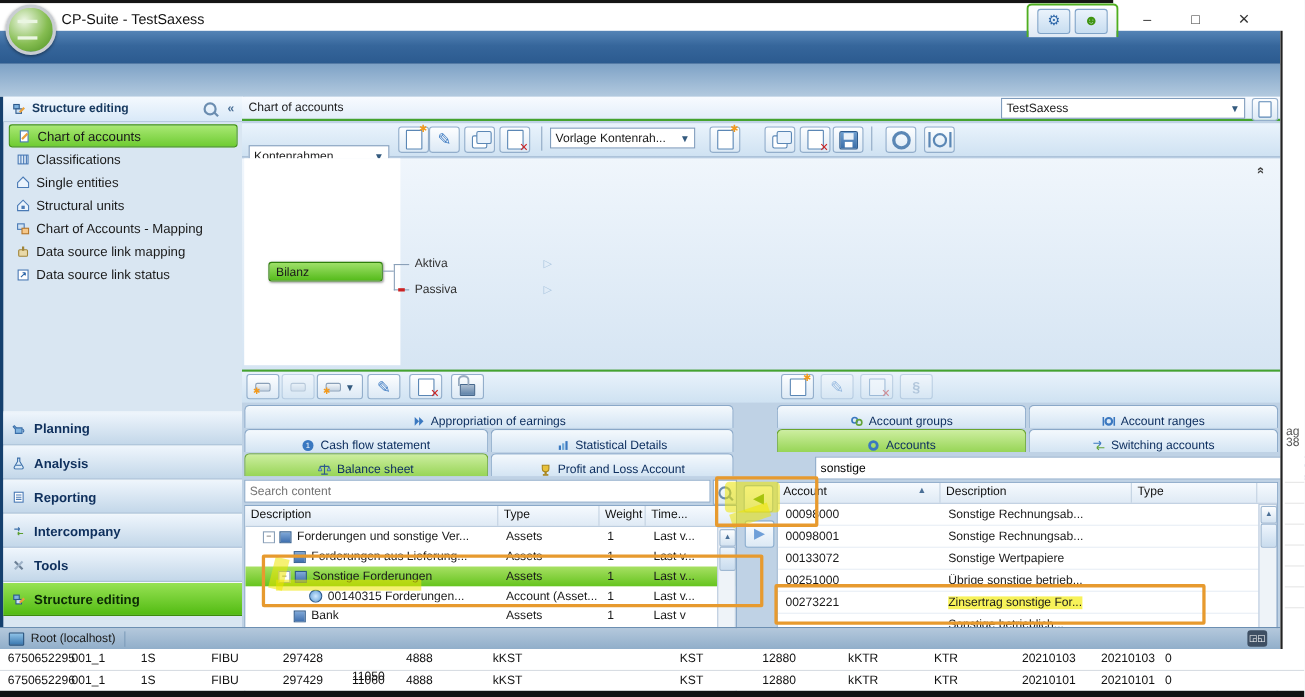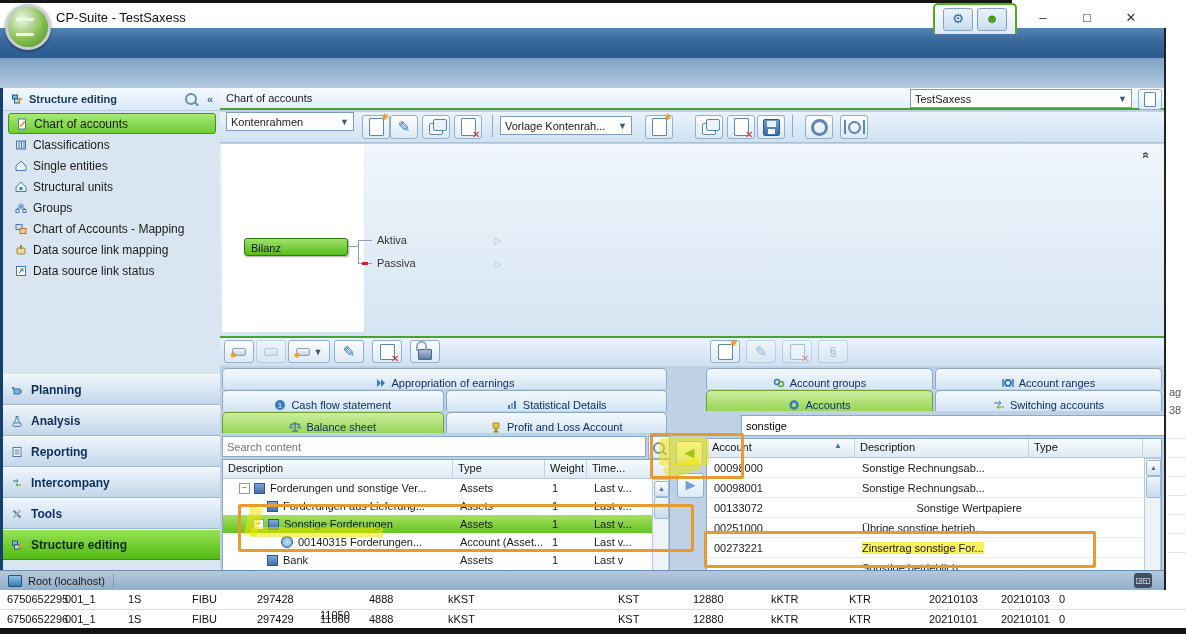--- a/index.html
+++ b/index.html
@@ -230,31 +230,20 @@
             <svg width="12" height="12" viewBox="0 0 12 12" xmlns="http://www.w3.org/2000/svg">
               <path d="M1 6 L6 1 L11 6 V10.5 H1 Z" fill="#eaf3fc" stroke="#4a7ab5"></path>
               <rect x="4.5" y="6" width="3" height="3" fill="#4a7ab5"></rect>
             </svg>
           </span>
           <span>Structural units</span>
         </div>
         <div class="sb-item">
           <span class="tabicon">
             <svg width="12" height="12" viewBox="0 0 12 12" xmlns="http://www.w3.org/2000/svg">
-              <path d="M3.5 4 L6 1.5 L8.5 4 Z" fill="#eaf3fc" stroke="#4a7ab5"></path>
-              <rect x="1" y="7.5" width="3" height="3" fill="#eaf3fc" stroke="#4a7ab5"></rect>
-              <rect x="8" y="7.5" width="3" height="3" fill="#eaf3fc" stroke="#4a7ab5"></rect>
-              <path d="M6 4 V6 M2.5 7.5 V6 H9.5 V7.5" fill="none" stroke="#4a7ab5"></path>
-            </svg>
-          </span>
-          <span>Groups</span>
-        </div>
-        <div class="sb-item">
-          <span class="tabicon">
-            <svg width="12" height="12" viewBox="0 0 12 12" xmlns="http://www.w3.org/2000/svg">
               <rect x="1" y="1.5" width="6" height="5" fill="#cfe2f4" stroke="#4a7ab5"></rect>
               <rect x="5" y="5.5" width="6" height="5" fill="#f6c88a" stroke="#b5762a"></rect>
             </svg>
           </span>
           <span>Chart of Accounts - Mapping</span>
         </div>
         <div class="sb-item">
           <span class="tabicon">
             <svg width="12" height="12" viewBox="0 0 12 12" xmlns="http://www.w3.org/2000/svg">
               <rect x="2" y="4" width="8" height="6" rx="1" fill="#e9d9a8" stroke="#a08438"></rect>
@@ -341,21 +330,21 @@
       <div class="combo" style="position:absolute;left:690px;top:1px;width:222px;">
         <span>TestSaxess</span>
           <span class="caret">▼</span>
       </div>
       <div class="tbtn" style="left:918px;top:1px;width:22px;height:19px;">
           <span class="pg" style="width:10px;height:13px;"></span>
         </div>
     </div>
 
     <div id="toolbar">
-      <div class="combo" style="position:absolute;left:6px;top:0;width:128px;">
+      <div class="combo" style="position:absolute;left:6px;top:20px;width:128px;">
         <span>Kontenrahmen</span>
           <span class="caret">▼</span>
       </div>
       <div class="tbtn" style="left:142px;">
           <span class="pg new"></span>
         </div>
       <div class="tbtn" style="left:170px;">
           <span class="pencil">✎</span>
         </div>
       <div class="tbtn" style="left:202px;">
@@ -631,21 +620,21 @@
             <div class="gc" style="width: 174px;">Sonstige Rechnungsab...</div>
             <div class="gc" style="width: 114px;"></div>
           </div>
           <div class="grow rrow">
             <div class="gc" style="width: 148px;">00098001</div>
             <div class="gc" style="width: 174px;">Sonstige Rechnungsab...</div>
             <div class="gc" style="width: 114px;"></div>
           </div>
           <div class="grow rrow">
             <div class="gc" style="width: 148px;">00133072</div>
-            <div class="gc" style="width: 174px; text-align: right;">Sonstige Wertpapiere</div>
+            <div class="gc" style="width: 174px;">Sonstige Wertpapiere</div>
             <div class="gc" style="width: 114px;"></div>
           </div>
           <div class="grow rrow">
             <div class="gc" style="width: 148px;">00251000</div>
             <div class="gc" style="width: 174px;">Übrige sonstige betrieb...</div>
             <div class="gc" style="width: 114px;"></div>
           </div>
           <div class="grow rrow">
             <div class="gc" style="width: 148px;">00273221</div>
             <div class="gc" style="width: 174px;"><span class="marker">Zinsertrag sonstige For...</span></div>
@@ -704,21 +693,21 @@
         <span class="bcell" style="left: 771px;">kKTR</span>
         <span class="bcell" style="left: 849px;">KTR</span>
         <span class="bcell" style="left: 929px;">20210101</span>
         <span class="bcell" style="left: 1001px;">20210101</span>
         <span class="bcell" style="left: 1059px;">0</span>
       </div>
     </div>
   <div class="abs" id="blackstrip"></div>
   <div class="abs" id="sliver">
       <span class="slivtxt" style="left: 3px; top: 358px;">ag</span>
-      <span class="slivtxt" style="left: 3px; top: 376px;">38</span>
+      <span class="slivtxt" style="left: 3px; top: 368px;">38</span>
       <div class="slivline" style="top: 410px;"></div>
       <div class="slivline" style="top: 429px;"></div>
       <div class="slivline" style="top: 448px;"></div>
       <div class="slivline" style="top: 467px;"></div>
       <div class="slivline" style="top: 486px;"></div>
       <div class="slivline" style="top: 505px;"></div>
       <div class="slivline" style="top: 524px;"></div>
     </div>
 
   <div class="anno" style="left:650px;top:433px;width:88px;height:40px;"></div>

